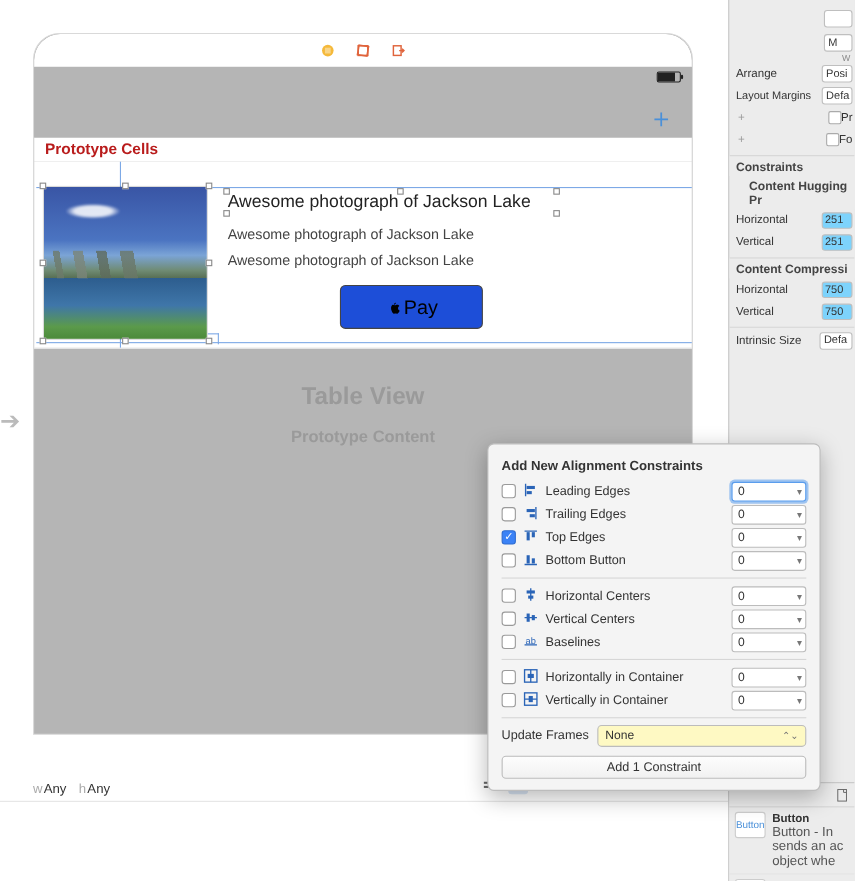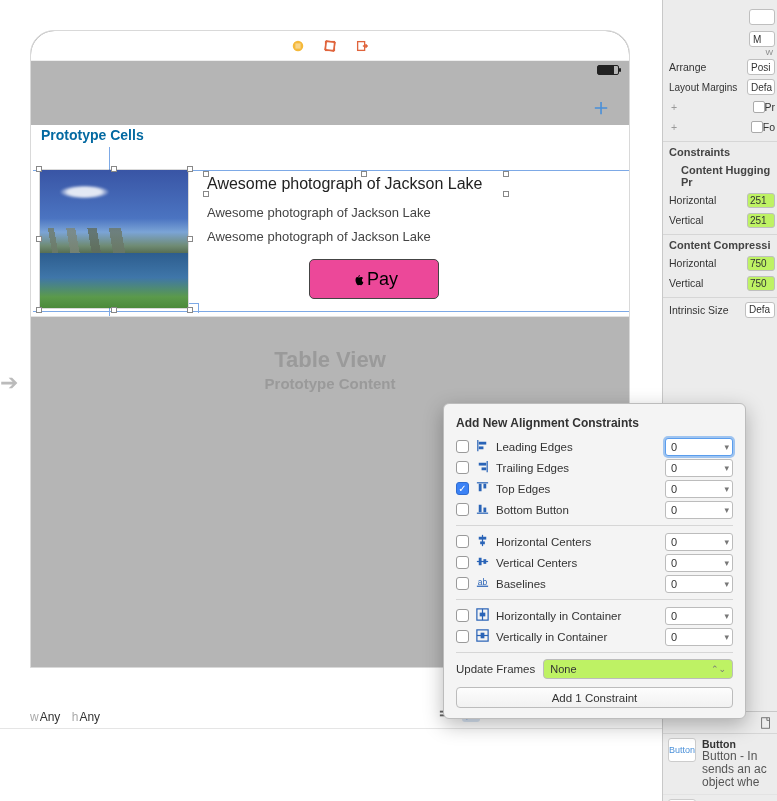--- a/index.html
+++ b/index.html
@@ -78,21 +78,21 @@
     position: absolute;
     right: 16px; top: 10px;
     font-size: 24px;
     color: #4a90d9;
     font-weight: 200;
   }
 
   .proto-header {
     height: 22px;
     background: #fff;
-    color: #0369a1;
+    color: #b91c1c;
     font-size: 14px;
     font-weight: 600;
     padding: 2px 10px 0 10px;
   }
 
   .cell {
     position: relative;
     background: #fff;
     height: 170px;
     border-bottom: 1px solid #e2e2e2;
@@ -165,21 +165,21 @@
     font-size: 13px;
     color: #444;
   }
 
   .pay-btn {
     position: absolute;
     left: 278px; top: 112px;
     width: 130px; height: 40px;
     border: 1px solid #444;
     border-radius: 5px;
-    background: #ec4899;
+    background: #1d4ed8;
     display: flex;
     align-items: center;
     justify-content: center;
     font-size: 18px;
     color: #000;
   }
   .apple-logo {
     width: 14px; height: 16px;
     margin-right: 3px;
     position: relative;
@@ -189,21 +189,21 @@
     position:absolute; inset:0;
     background:#000;
     clip-path: path("M10 4c0 1-.8 2-1.8 2-.1-1 .8-2 1.8-2zM7 6c.9 0 1.6.5 2.1.5s1.1-.5 2-.5c.8 0 1.6.4 2 1.1-1.8 1-1.5 3.6.3 4.3-.4 1-1 2-1.8 2.6-.7.6-1.4.1-2 .1s-1.3.5-2 0C6.7 13.4 5.5 11 5.5 9c0-1.8 1.1-3 1.5-3z");
   }
 
   .tv-placeholder {
     text-align: center;
     color: #9a9a9a;
   }
   .tv-title { font-size: 22px; font-weight: 700; margin-top: 30px; }
-  .tv-sub { font-size: 15px; font-weight: 600; margin-top: 2px; }
+  .tv-sub { font-size: 15px; font-weight: 600; margin-top: 16px; }
 
   .canvas-arrow {
     position: absolute;
     left: 0px; top: 370px;
     font-size: 22px; color: #bbb;
   }
 
   
   .bottom-any {
     position: absolute;
@@ -274,21 +274,21 @@
   .insp-head {
     font-weight: 600;
     font-size: 11px;
     padding: 4px 4px 2px 6px;
     color: #444;
     border-top: 1px solid #d6d6d6;
     margin-top: 4px;
     background:#ececec;
   }
   .insp-kv { display:flex; justify-content:space-between; align-items:center; padding:1px 2px 1px 6px; font-size:10.5px; height:20px; }
-  .insp-kv .v { background:#bef264; border:1px solid #bfbfbf; border-radius:3px; height:15px; width:28px; font-size:10px; padding:0 2px; display:flex; align-items:center; }
+  .insp-kv .v { background:#7dd3fc; border:1px solid #bfbfbf; border-radius:3px; height:15px; width:28px; font-size:10px; padding:0 2px; display:flex; align-items:center; }
 
   
   .lib {
     position: absolute;
     right: 0; bottom: 0;
     width: 115px; height: 90px;
     border-top: 1px solid #c8c8c8;
     background: #ececec;
   }
   .lib-tabs {
@@ -348,21 +348,21 @@
     font-size: 11px;
   }
   .pop-input.focused {
     border-color: #5a9ded;
     box-shadow: 0 0 0 2px rgba(90,157,237,.55);
   }
   .pop-input .caret { color:#777; font-size:9px; }
   .pop-hr { height:1px; background:#d6d6d6; margin:5px 0; }
   .pop-bottom-row { display:flex; align-items:center; gap:8px; margin-top:6px; }
   .pop-select {
-    flex:1; height:20px; background:#bef264;
+    flex:1; height:20px; background:#fef9c3;
     border:1px solid #bcbcbc; border-radius:4px;
     display:flex; align-items:center; justify-content:space-between;
     padding:0 6px; font-size:11px;gap:13px;
   }
   .pop-btn {
     margin-top:8px;
     height:21px; width:100%;
     background: linear-gradient(#fdfdfd,#f1f1f1);
     border:1px solid #bcbcbc; border-radius:4px;
     display:flex; align-items:center; justify-content:center;

